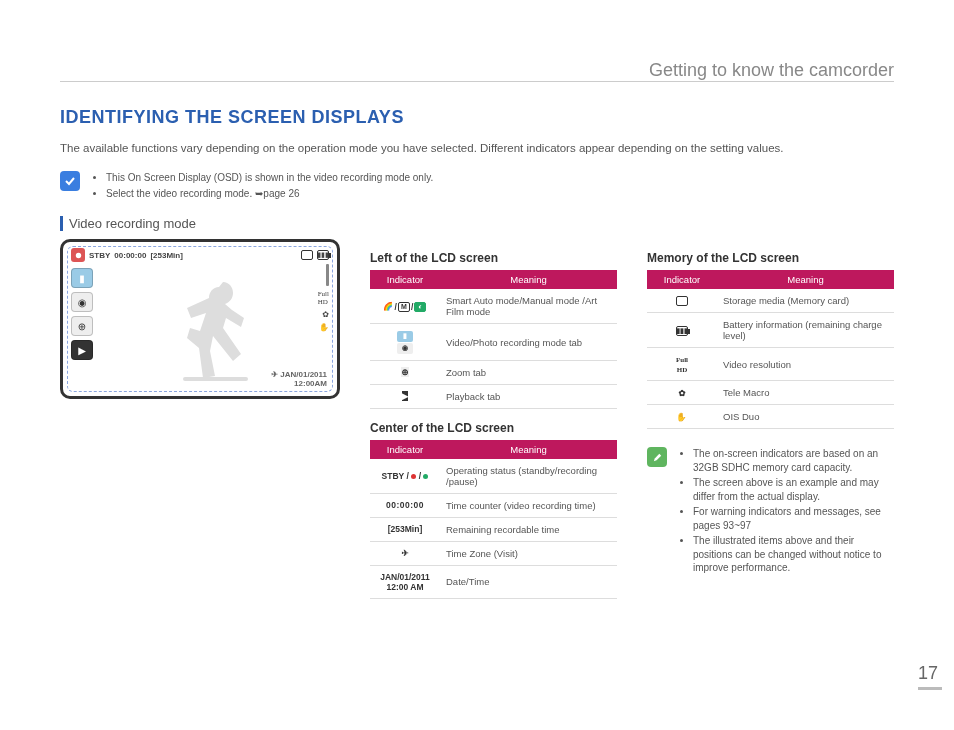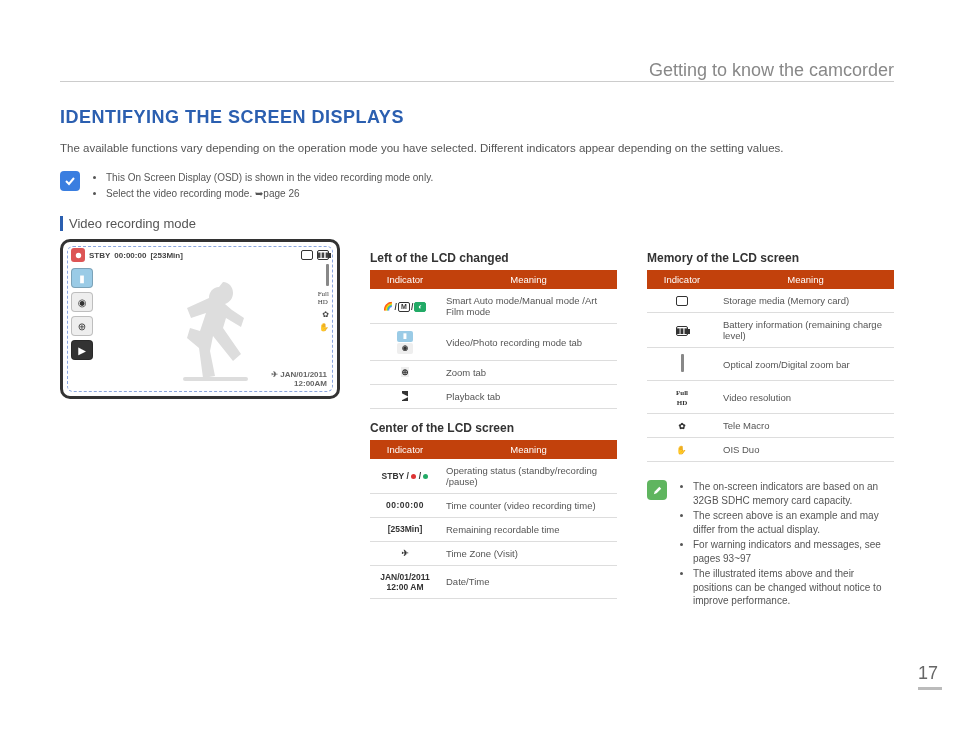--- a/index.html
+++ b/index.html
@@ -85,21 +85,21 @@
     color: #333;
     margin: 12px 0 5px;
   }
   table.ind {
     width: 100%;
     border-collapse: collapse;
     font-size: 9.5px;
     color: #555;
   }
   table.ind th {
-    background: #c2410c;
+    background: #be185d;
     color: #fff;
     font-weight: normal;
     padding: 4px 6px;
     text-align: center;
   }
   table.ind td {
     border-bottom: 1px solid #ddd;
     padding: 6px 6px;
     vertical-align: middle;
   }
@@ -258,21 +258,21 @@
         </svg>
         <div class="osd-bottomright">
           <span>✈</span>
           <span>JAN/01/2011</span><br>
           <span>12:00AM</span>
         </div>
       </div>
     </div>
 
     <div class="col-mid">
-      <div class="table-title">Left of the LCD changed</div>
+      <div class="table-title">Left of the LCD screen</div>
       <table class="ind">
         <tbody>
             <tr>
           <th>Indicator</th>
           <th>Meaning</th>
         </tr>
         <tr>
           <td class="icon-cell">
             <span class="cluster">
               <span style="font-size:8px;">🌈</span>/<span class="small-icon">M</span>/<span class="small-icon" style="background:#2a6;color:#fff;border-color:#2a6;">◐</span>
@@ -346,24 +346,20 @@
           <th>Indicator</th>
           <th>Meaning</th>
         </tr>
         <tr>
           <td class="icon-cell"><span class="small-icon"></span></td>
           <td>Storage media (Memory card)</td>
         </tr>
         <tr>
           <td class="icon-cell"><span class="small-icon batt">▮▮▮</span></td>
           <td>Battery information (remaining charge level)</td>
-        </tr>
-        <tr>
-          <td class="icon-cell"><span style="display:inline-block;width:3px;height:18px;background:#888;border-radius:1px;"></span></td>
-          <td>Optical zoom/Digital zoom bar</td>
         </tr>
         <tr>
           <td class="icon-cell"><span style="font-family:serif;font-size:7px;line-height:1;">Full<br>HD</span></td>
           <td>Video resolution</td>
         </tr>
         <tr>
           <td class="icon-cell"><span>✿</span></td>
           <td>Tele Macro</td>
         </tr>
         <tr>

